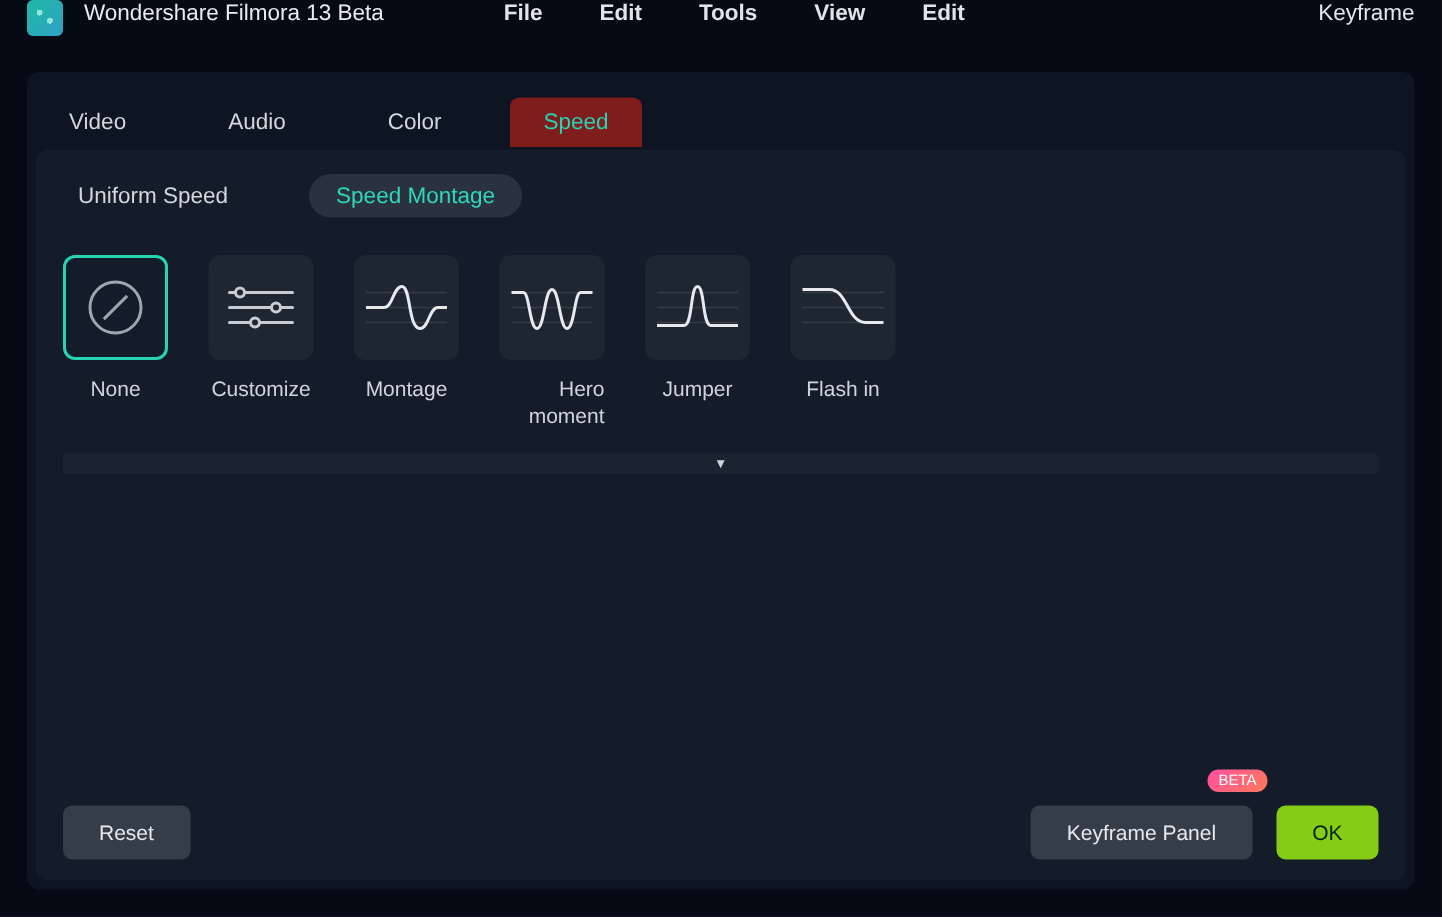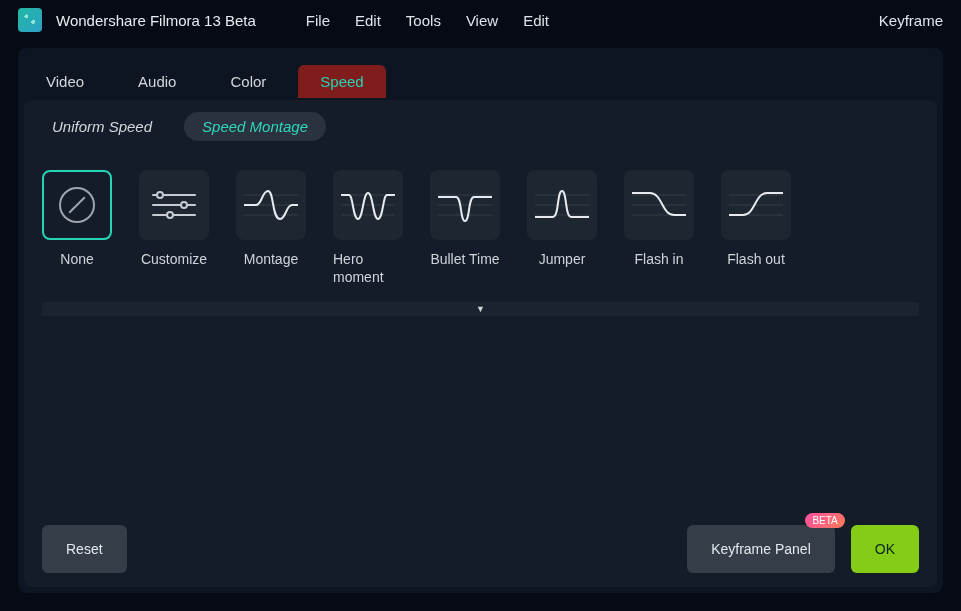--- a/index.html
+++ b/index.html
@@ -8,52 +8,51 @@
     background: #050a14;
     font-family: -apple-system, "Segoe UI", Arial, sans-serif;
     color: #d8dde4;
     overflow: hidden;
     position: relative;
   }
   
   .titlebar {
     height: 40px;
     display: flex;
-    align-items: center;
     padding: 0 18px;
   }
   .app-logo {
     width: 24px; height: 24px;
     border-radius: 4px;
     background: linear-gradient(135deg,#1fb9a3 0%,#2fa0c7 100%);
     margin-right: 14px;
     position: relative;
     overflow: hidden;
   }
   .app-logo::before{
     content:""; position:absolute; inset:3px;
     background: radial-gradient(circle at 30% 30%, #8fe6d9 2px, transparent 2px),
                 radial-gradient(circle at 68% 60%, #8fe6d9 2px, transparent 2px);
   }
   .app-title { font-size: 15px; color:#e8ebef; }
-  .menubar { display:flex; gap: 25px; margin-left: 50px; }
+  .menubar { display:flex; gap: 38px; margin-left: 80px; font-weight: bold; }
   .menubar span { font-size:15px; color:#e0e3e8; cursor:pointer; }
   .project-name { margin-left:auto; font-size:15px; color:#e2e5ea; }
 
   
   .panel {
     position:absolute; left:18px; right:18px; top:48px; bottom:18px;
     background:#0d1522;
     border-radius:8px;
     padding-top:6px;
   }
 
   
   .tabs2 {
-    display:flex; align-items:center; gap:10px;
+    display:flex; align-items:center; gap:24px;
     padding: 8px 6px 0 6px;
     height:46px;
   }
   .tabs2 .tab {
     padding:8px 22px;
     font-size:15px; color:#d3d7dc;
     border-radius:6px 6px 0 0;
     cursor:pointer;
   }
   .tabs2 .tab.active {
@@ -62,21 +61,21 @@
   }
   
   .inner {
     position:absolute; left:6px; right:6px; top:52px; bottom:6px;
     background:#141c29;
     border-radius:8px;
     padding:12px 18px 18px 18px;
   }
 
   
-  .modes { display:flex; align-items:flex-start; gap:14px; height:36px;font-style:italic; }
+  .modes { display:flex; align-items:center; gap:36px; height:36px; }
   .mode { font-size:15px; color:#d3d7dc; padding:6px 18px; border-radius:18px; cursor:pointer;}
   .mode.active { background:#2a3240; color:#2fd7b8; }
   .mode.uniform { padding-left:10px; }
 
   
   .presets {
     display:flex; gap:27px; margin-top:22px;
   }
   .preset {
     display:flex; flex-direction:column; align-items:center;
@@ -88,21 +87,21 @@
     background:#1e2632;
     border-radius:8px;
     display:flex; align-items:center; justify-content:center;
     position:relative;
   }
   .preset.selected .tile {
     background:transparent;
     border:2px solid #26d4b4;
   }
   .preset .label {
-    font-size:14px; color:#d0d4da; text-align:left;
+    font-size:14px; color:#d0d4da; text-align:right;
     line-height:1.3;
   }
   
   .tile svg { width:54px; height:40px; overflow:visible; }
   .tile svg .grid line { stroke:#343c48; stroke-width:1; }
   .tile svg path.curve { stroke:#e6e9ee; stroke-width:2; fill:none; }
 
   
   .none-circle {
     width:36px;height:36px;border:2px solid #9ea5af;border-radius:50%;
@@ -131,25 +130,25 @@
     color:#cfd3d9; font-size:9px;
     cursor:pointer;
   }
 
   
   .footer {
     position:absolute; left:18px; right:18px; bottom:14px;
     display:flex; align-items:center;
   }
   .btn {
-    height:48px; padding:0 24px;
+    height:36px; padding:0 24px;
     border-radius:6px;
     font-size:14px;
     display:flex; align-items:center; justify-content:center;
-    cursor:pointer; user-select:none;
+    cursor:pointer; user-select:none;margin-top:12px;
   }
   .btn.gray { background:#353d49; color:#e5e8ec; }
   .btn.green { background:#84cc16; color:#07261e; font-weight:500; }
   .footer .spacer{ flex:1; }
   .kf-wrap{ position:relative; margin-right:16px;}
   .beta-badge{
     position:absolute; top:-12px; right:-10px;
     background:linear-gradient(135deg,#ff4fa0,#ff7a59);
     color:#fff; font-size:10px; font-weight:400;
     padding:2px 7px; border-radius:8px;
@@ -233,33 +232,20 @@
                 <line x1="0" y1="10" x2="54" y2="10"></line>
                 <line x1="0" y1="20" x2="54" y2="20"></line>
                 <line x1="0" y1="30" x2="54" y2="30"></line>
               </g>
             <path class="curve" d="M0 10 L8 10 C12 10 12 34 17 34 C22 34 22 8 27 8 C32 8 32 34 37 34 C42 34 42 10 46 10 L54 10"></path>
           </svg>
         </div>
         <div class="label">Hero moment</div>
       </div>
 
-      <div class="preset">
-        <div class="tile">
-          <svg>
-            <g class="grid">
-                <line x1="0" y1="10" x2="54" y2="10"></line>
-                <line x1="0" y1="20" x2="54" y2="20"></line>
-                <line x1="0" y1="30" x2="54" y2="30"></line>
-              </g>
-            <path class="curve" d="M0 12 L18 12 C24 12 22 36 27 36 C32 36 30 12 36 12 L54 12"></path>
-          </svg>
-        </div>
-        <div class="label">Bullet Time</div>
-      </div>
 
       <div class="preset">
         <div class="tile">
           <svg>
             <g class="grid">
                 <line x1="0" y1="10" x2="54" y2="10"></line>
                 <line x1="0" y1="20" x2="54" y2="20"></line>
                 <line x1="0" y1="30" x2="54" y2="30"></line>
               </g>
             <path class="curve" d="M0 32 L18 32 C24 32 22 6 27 6 C32 6 30 32 36 32 L54 32"></path>
@@ -275,33 +261,20 @@
                 <line x1="0" y1="10" x2="54" y2="10"></line>
                 <line x1="0" y1="20" x2="54" y2="20"></line>
                 <line x1="0" y1="30" x2="54" y2="30"></line>
               </g>
             <path class="curve" d="M0 8 L18 8 C30 8 30 30 42 30 L54 30"></path>
           </svg>
         </div>
         <div class="label">Flash in</div>
       </div>
 
-      <div class="preset">
-        <div class="tile">
-          <svg>
-            <g class="grid">
-                <line x1="0" y1="10" x2="54" y2="10"></line>
-                <line x1="0" y1="20" x2="54" y2="20"></line>
-                <line x1="0" y1="30" x2="54" y2="30"></line>
-              </g>
-            <path class="curve" d="M0 30 L14 30 C26 30 26 8 38 8 L54 8"></path>
-          </svg>
-        </div>
-        <div class="label">Flash out</div>
-      </div>
 
     </div>
 
     <div class="strip">
       <span>▼</span>
     </div>
 
     <div class="footer">
       <div class="btn gray">Reset</div>
       <div class="spacer"></div>

